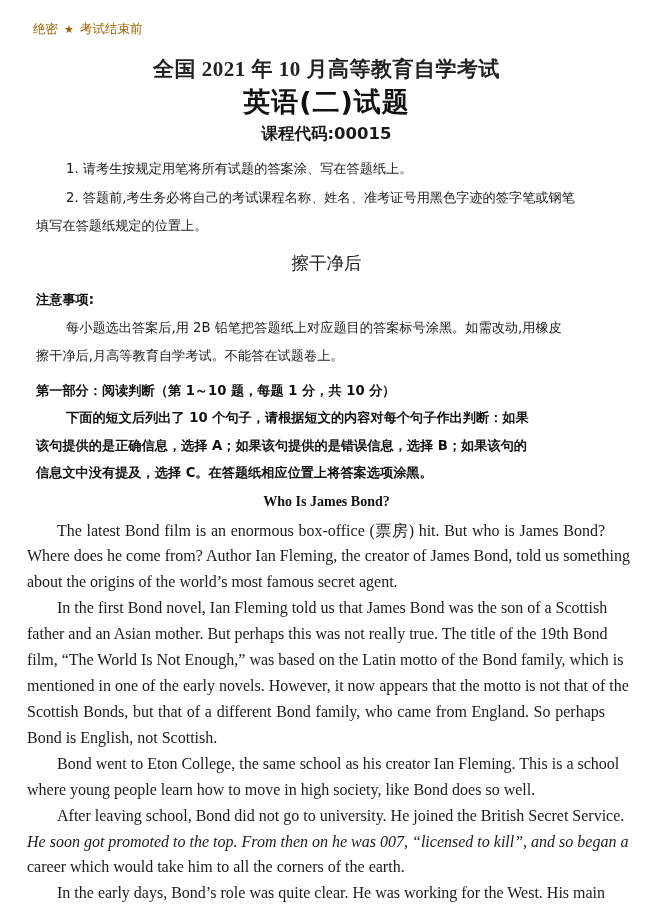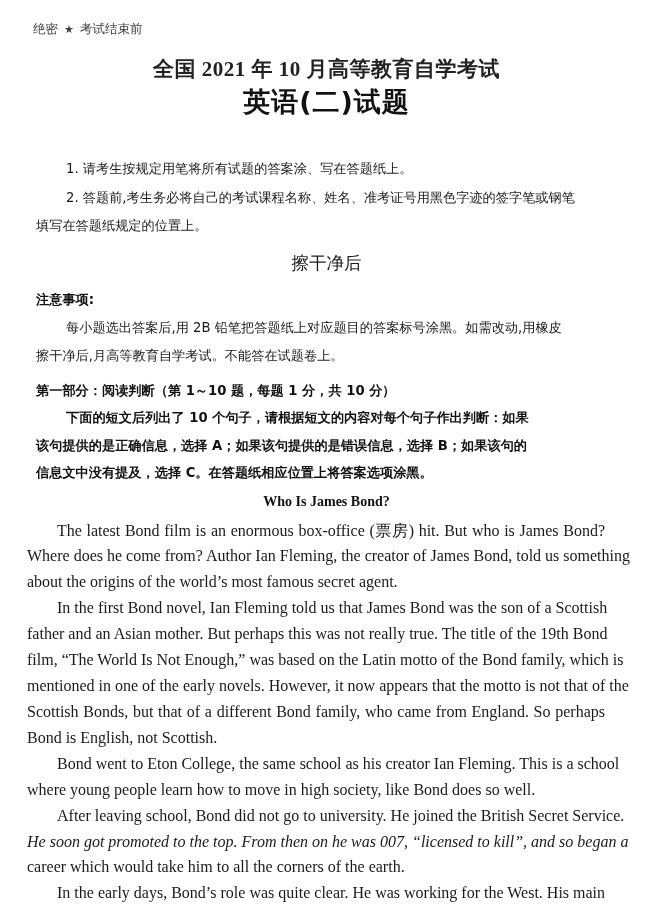--- a/index.html
+++ b/index.html
@@ -20,21 +20,21 @@
       left: 0; top: 0;
       width: 653px;
       height: 911px;
     }
     .abs { position: absolute; white-space: nowrap; }
 
     .secret {
       left: 33px; top: 21px;
       font-family: "DejaVu Sans", "Liberation Sans", sans-serif;
       font-size: 12.5px;
-      color: #404040;
+      color: #a16207;
     }
     .secret .star { margin: 0 6px; font-size: 11px; }
 
     .exam-title {
       left: 0; width: 653px; top: 55px;
       text-align: center;
       font-family: "Liberation Serif", "DejaVu Serif", serif;
       font-size: 21px;
       color: #222;
       letter-spacing: 0.5px;
@@ -116,20 +116,21 @@
 <body>
 
 <div class="page">
 
   <div class="abs secret">
     <span>绝密</span><span class="star">★</span><span>考试结束前</span>
   </div>
 
   <div class="abs exam-title">全国 2021 年 10 月高等教育自学考试</div>
   <div class="abs subject-title">英语(二)试题</div>
+  <div class="abs course-code">课程代码:00015</div>
 
   <div class="abs cn-text inst1">1. 请考生按规定用笔将所有试题的答案涂、写在答题纸上。</div>
   <div class="abs cn-text inst2a">2. 答题前,考生务必将自己的考试课程名称、姓名、准考证号用黑色字迹的签字笔或钢笔</div>
   <div class="abs cn-text inst2b">填写在答题纸规定的位置上。</div>
 
   <div class="abs section-title">擦干净后</div>
 
   <div class="abs cn-bold notice-label">注意事项:</div>
   <div class="abs cn-text notice1">每小题选出答案后,用 2B 铅笔把答题纸上对应题目的答案标号涂黑。如需改动,用橡皮</div>
   <div class="abs cn-text notice2">擦干净后,月高等教育自学考试。不能答在试题卷上。</div>

